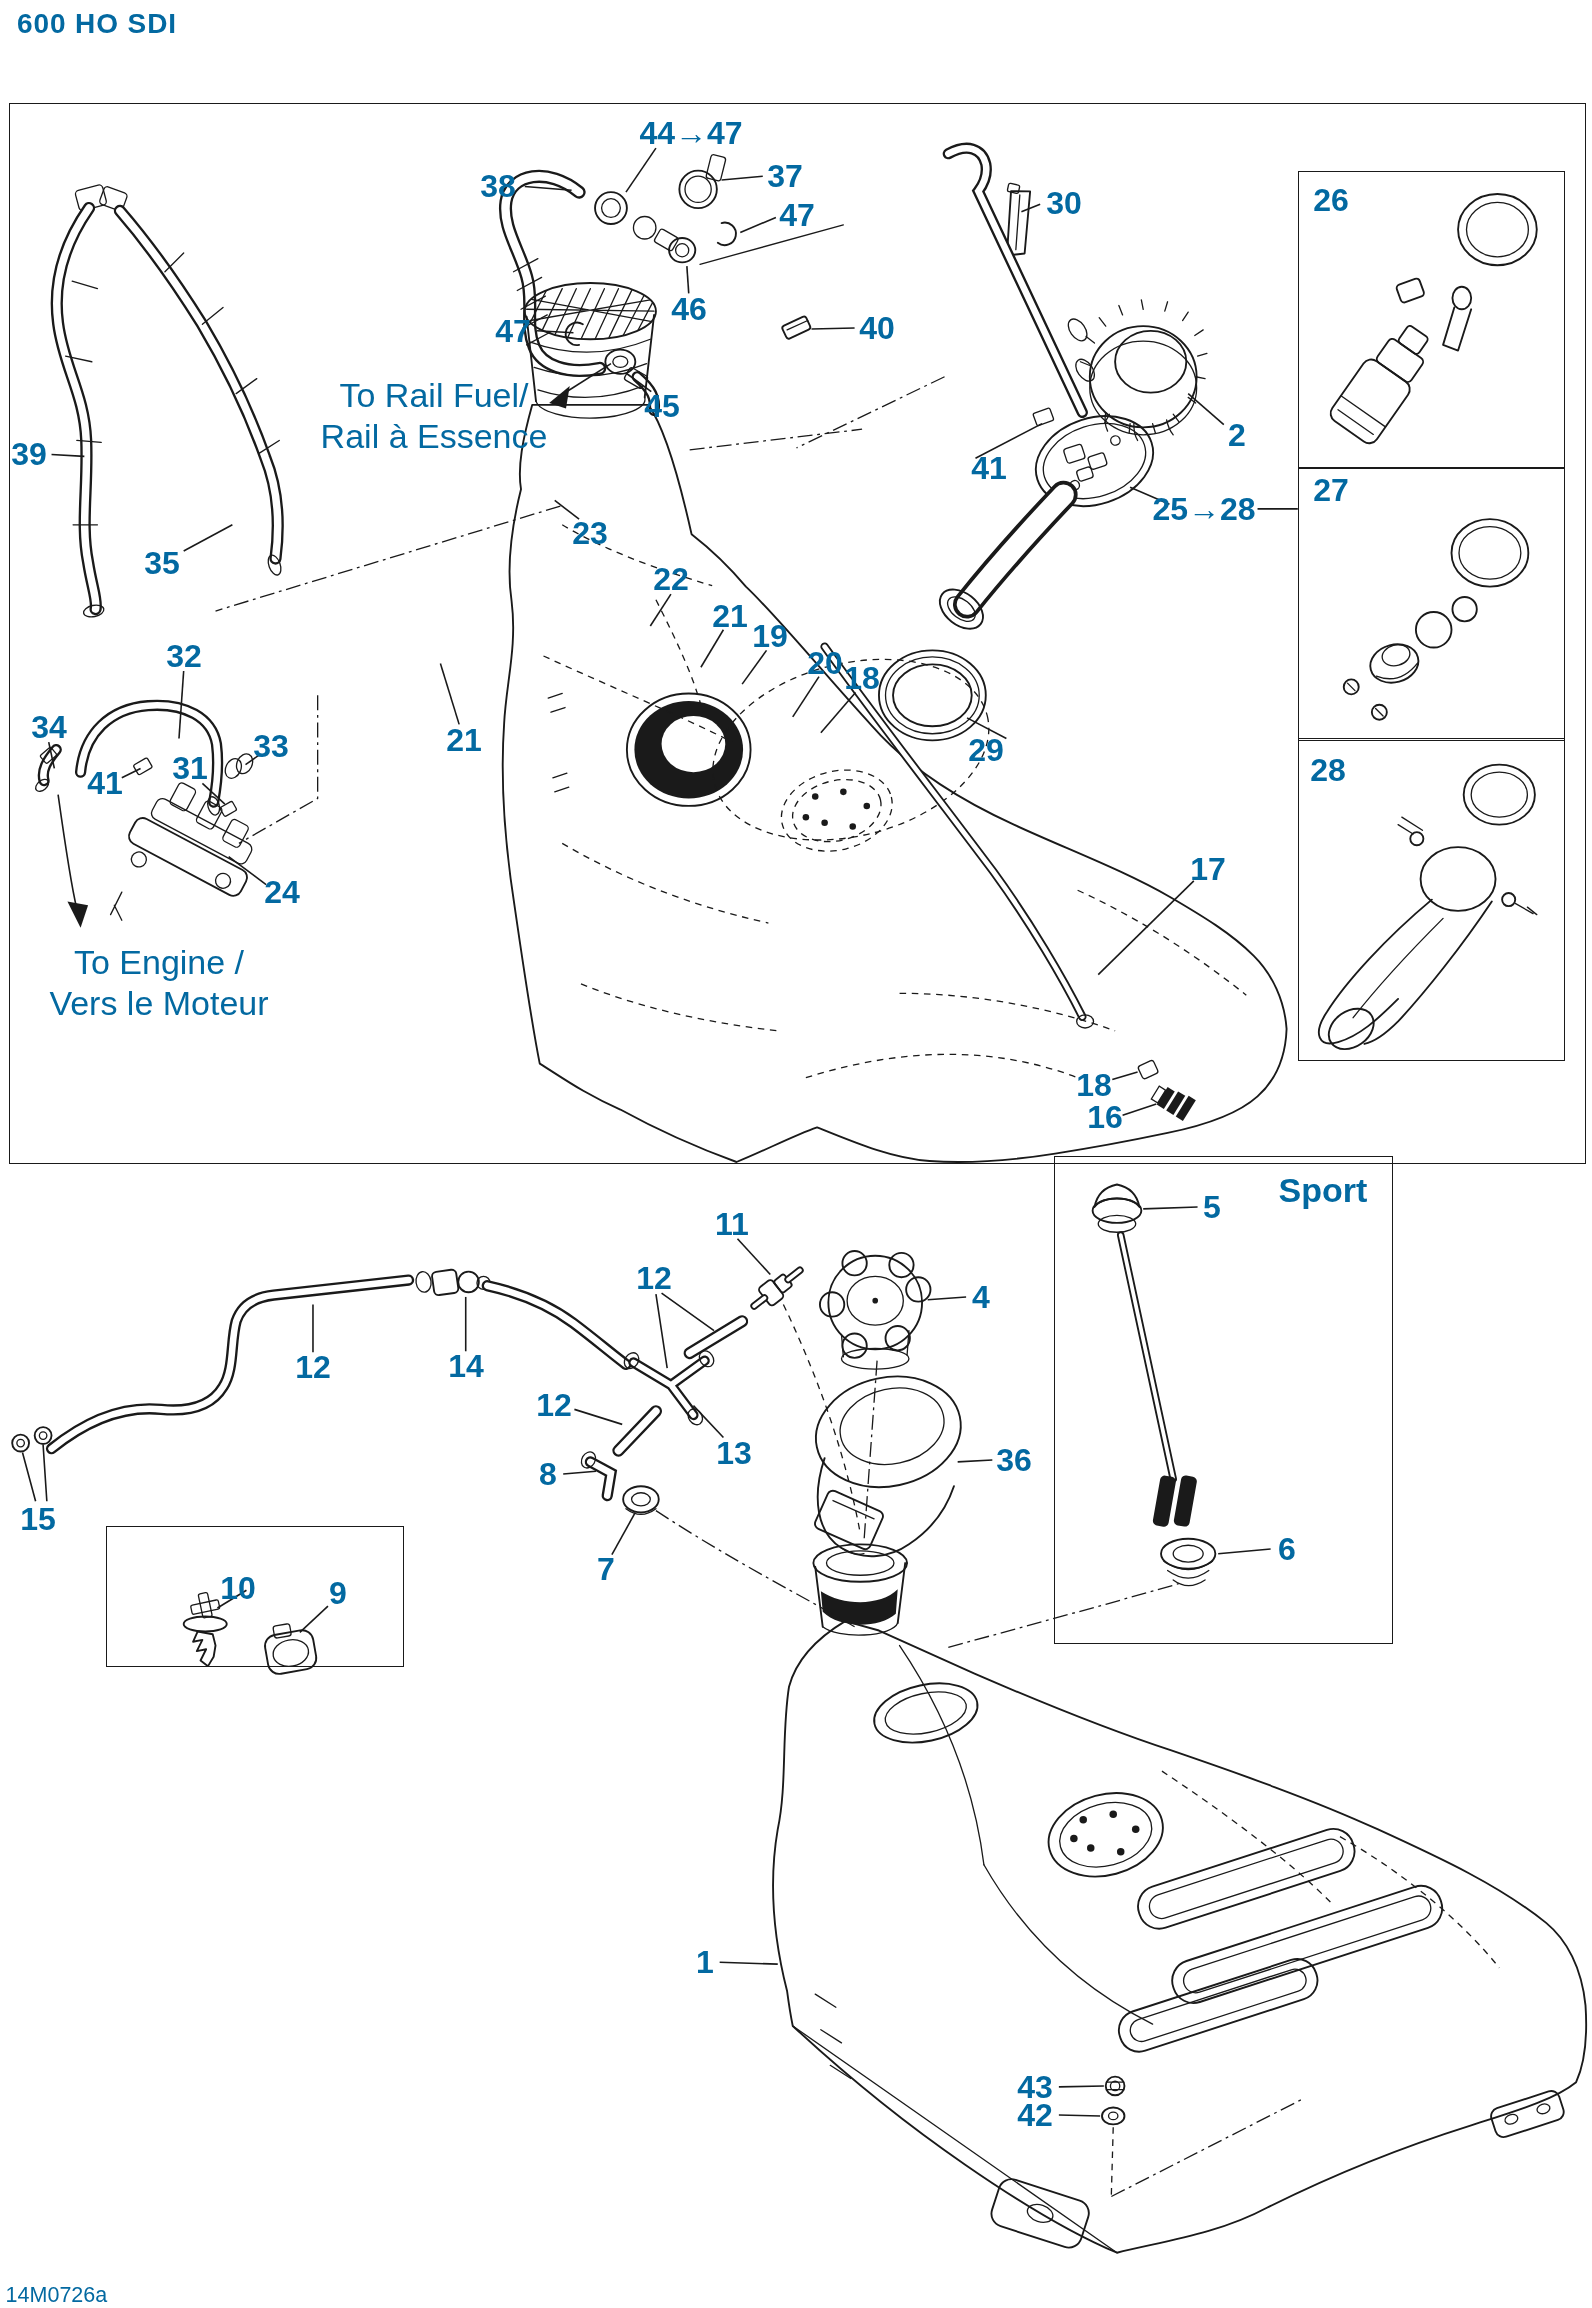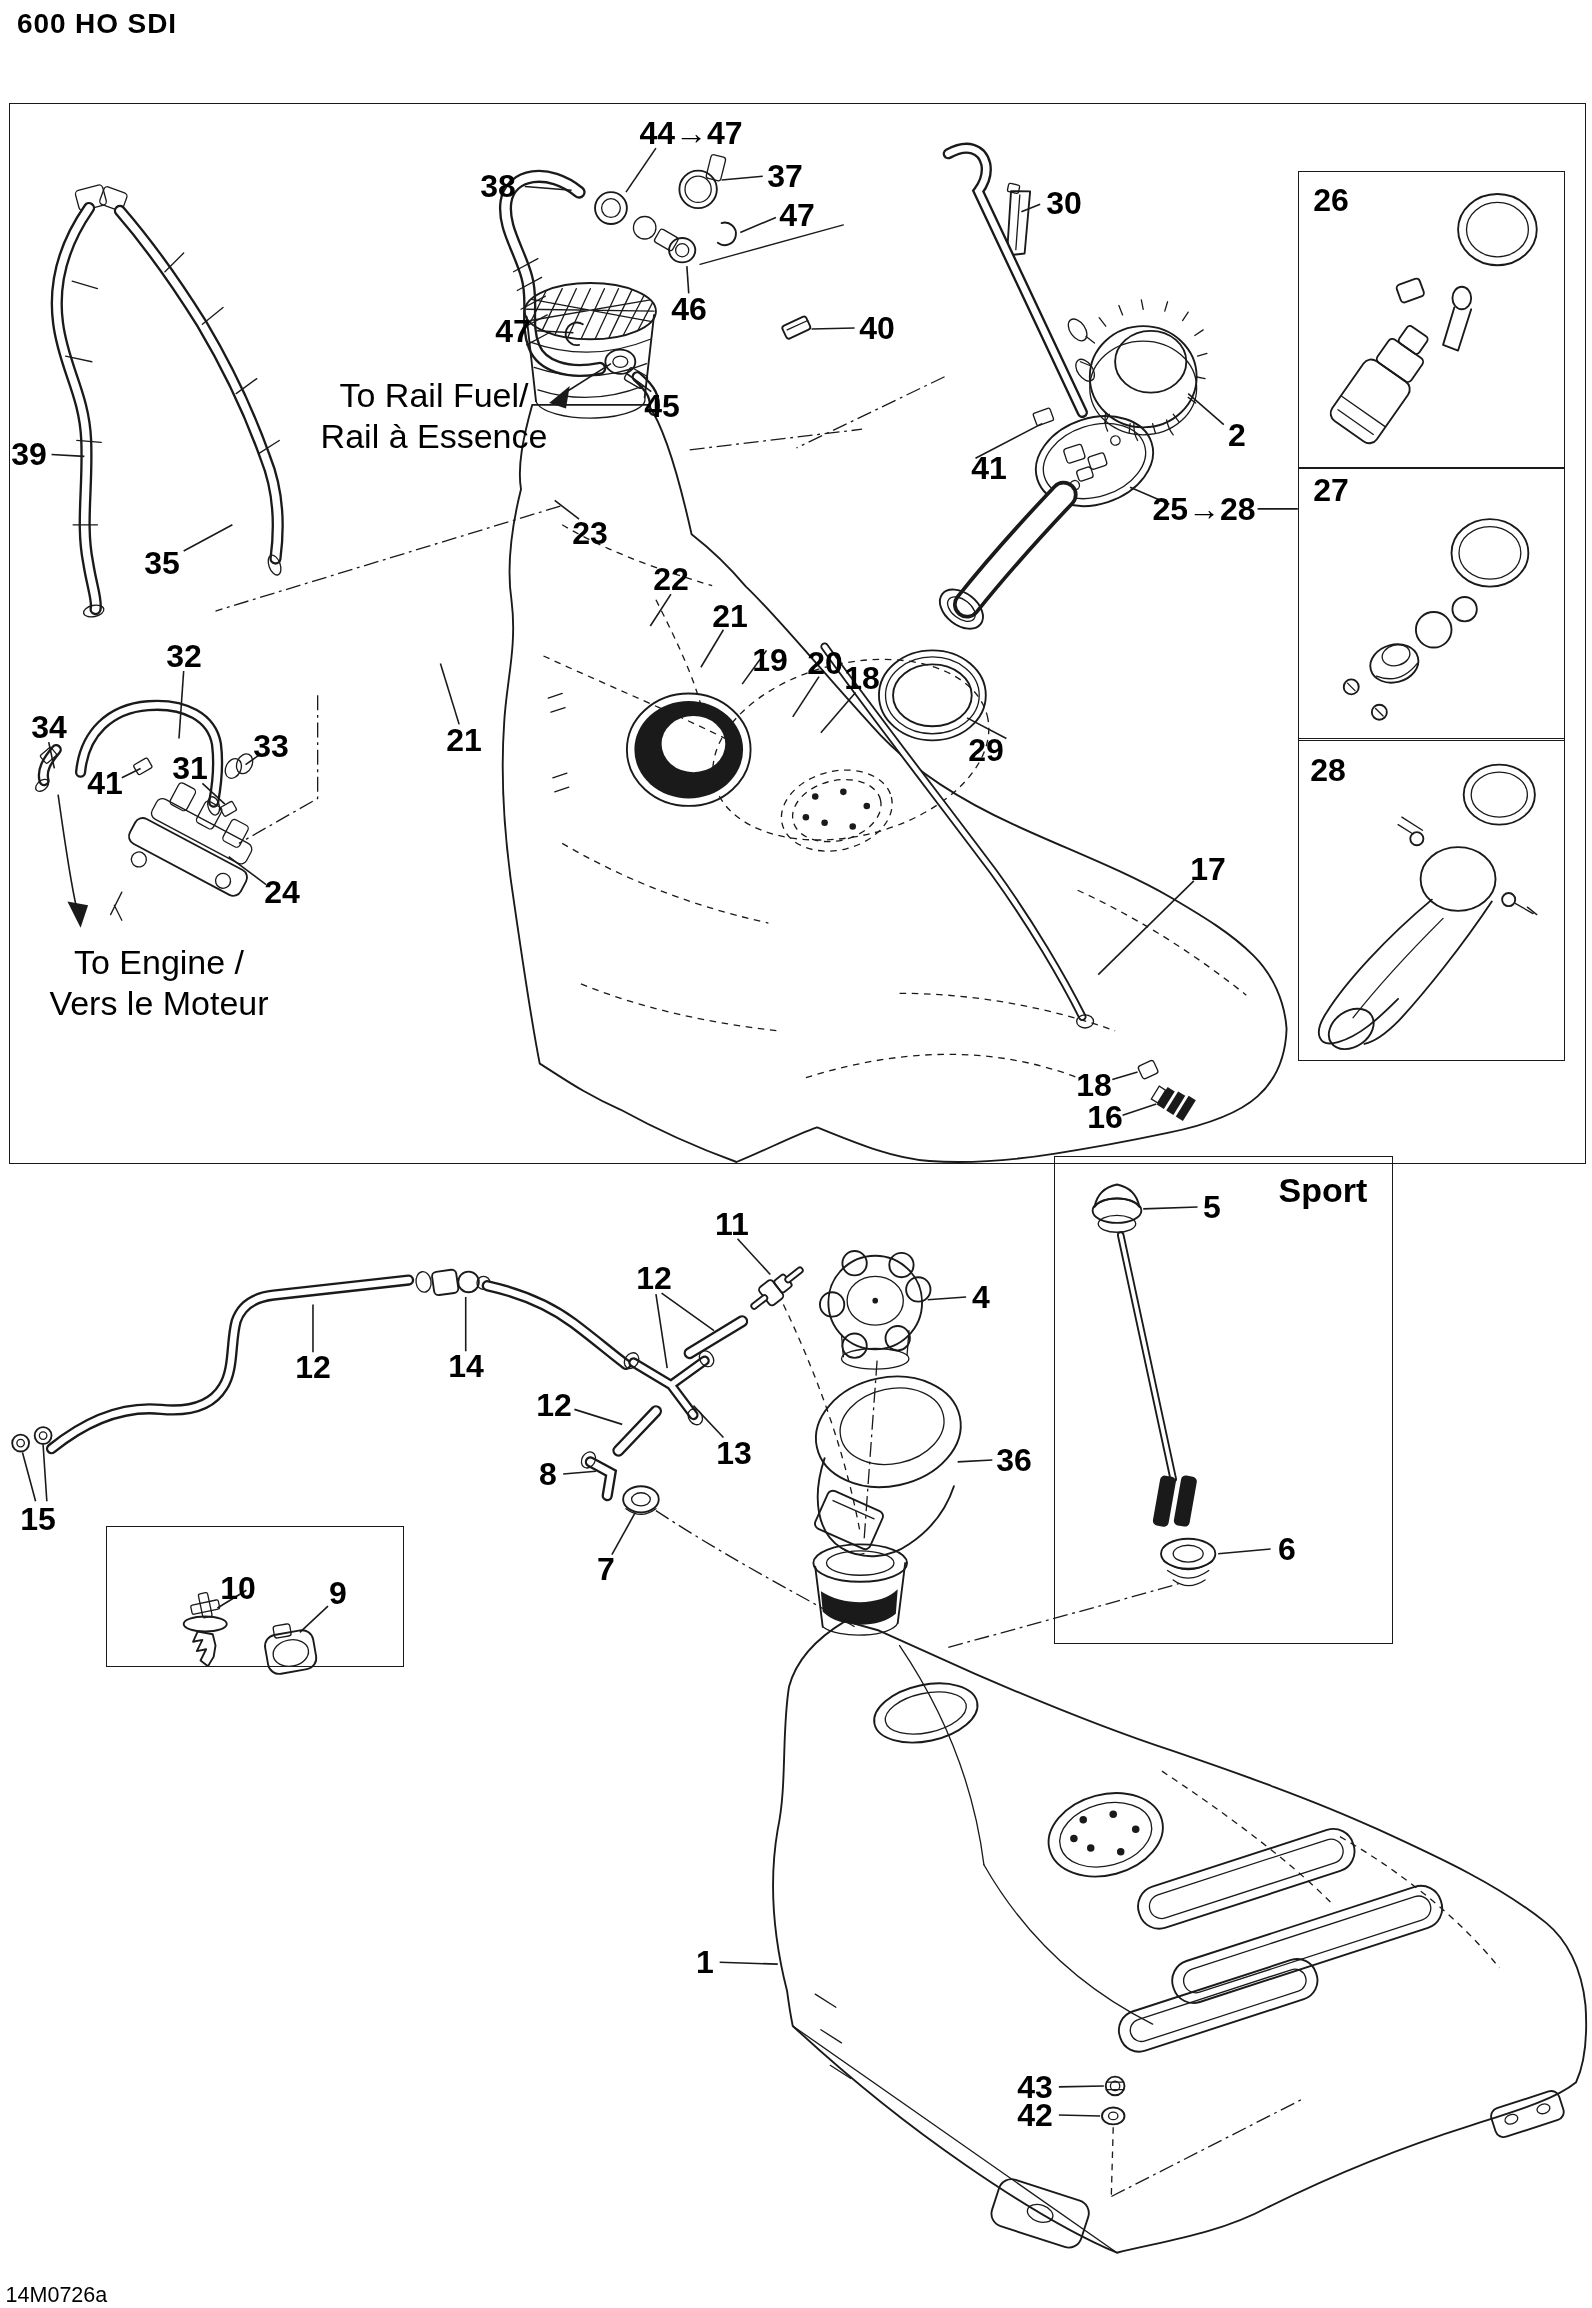--- a/index.html
+++ b/index.html
@@ -1,17 +1,17 @@
 <!DOCTYPE html>
 <html style="font-size:15px"><head>
 <meta charset="utf-8">
 <style>
   html,body{margin:0;padding:0;background:#fff;}
   #page{position:relative;width:1593px;height:2309px;background:#fff;overflow:hidden;
-        font-family:"Liberation Sans",sans-serif;color:#000000;}
+        font-family:"Liberation Sans",sans-serif;color:#0369a1;}
   .abs{position:absolute;}
   #title{left:17px;top:7.5px;font-size:28px;font-weight:bold;letter-spacing:0.9px;}
   .panel{position:absolute;border:1.9px solid #1a1a1a;background:transparent;}
   #main-box{left:9.4px;top:103px;width:1575px;height:1059px;}
   #box26{left:1298px;top:171px;width:265px;height:296px;}
   #box27{left:1298px;top:467px;width:265px;height:272px;}
   #box28{left:1298px;top:738px;width:265px;height:321px;}
   #sport-box{left:1054px;top:1156px;width:337px;height:486px;}
   #hw-box{left:106px;top:1526px;width:296px;height:139px;}
   .callout{position:absolute;transform:translate(-50%,-50%);font-size:32px;font-weight:bold;
@@ -531,21 +531,21 @@
       <div class="callout" style="left: 513px; top: 331px;">47</div>
       <div class="callout" style="left: 662px; top: 406px;">45</div>
       <div class="callout" style="left: 877px; top: 328px;">40</div>
       <div class="callout" style="left: 1064px; top: 203px;">30</div>
       <div class="callout" style="left: 29px; top: 454px;">39</div>
       <div class="callout" style="left: 162px; top: 563px;">35</div>
       <div class="callout" style="left: 590px; top: 533px;">23</div>
       <div class="callout" style="left: 671px; top: 579px;">22</div>
       <div class="callout" style="left: 464px; top: 740px;">21</div>
       <div class="callout" style="left: 730px; top: 616px;">21</div>
-      <div class="callout" style="left: 770px; top: 660px; text-align: right;">19</div>
+      <div class="callout" style="left: 770px; top: 636px; text-align: right;">19</div>
       <div class="callout" style="left: 825px; top: 663px;">20</div>
       <div class="callout" style="left: 862px; top: 678px;">18</div>
       <div class="callout" style="left: 184px; top: 656px;">32</div>
       <div class="callout" style="left: 49px; top: 727px;">34</div>
       <div class="callout" style="left: 105px; top: 783px;">41</div>
       <div class="callout" style="left: 190px; top: 768px;">31</div>
       <div class="callout" style="left: 271px; top: 746px;">33</div>
       <div class="callout" style="left: 282px; top: 892px;">24</div>
       <div class="callout" style="left: 1237px; top: 435px;">2</div>
       <div class="callout" style="left: 989px; top: 468px;">41</div>

